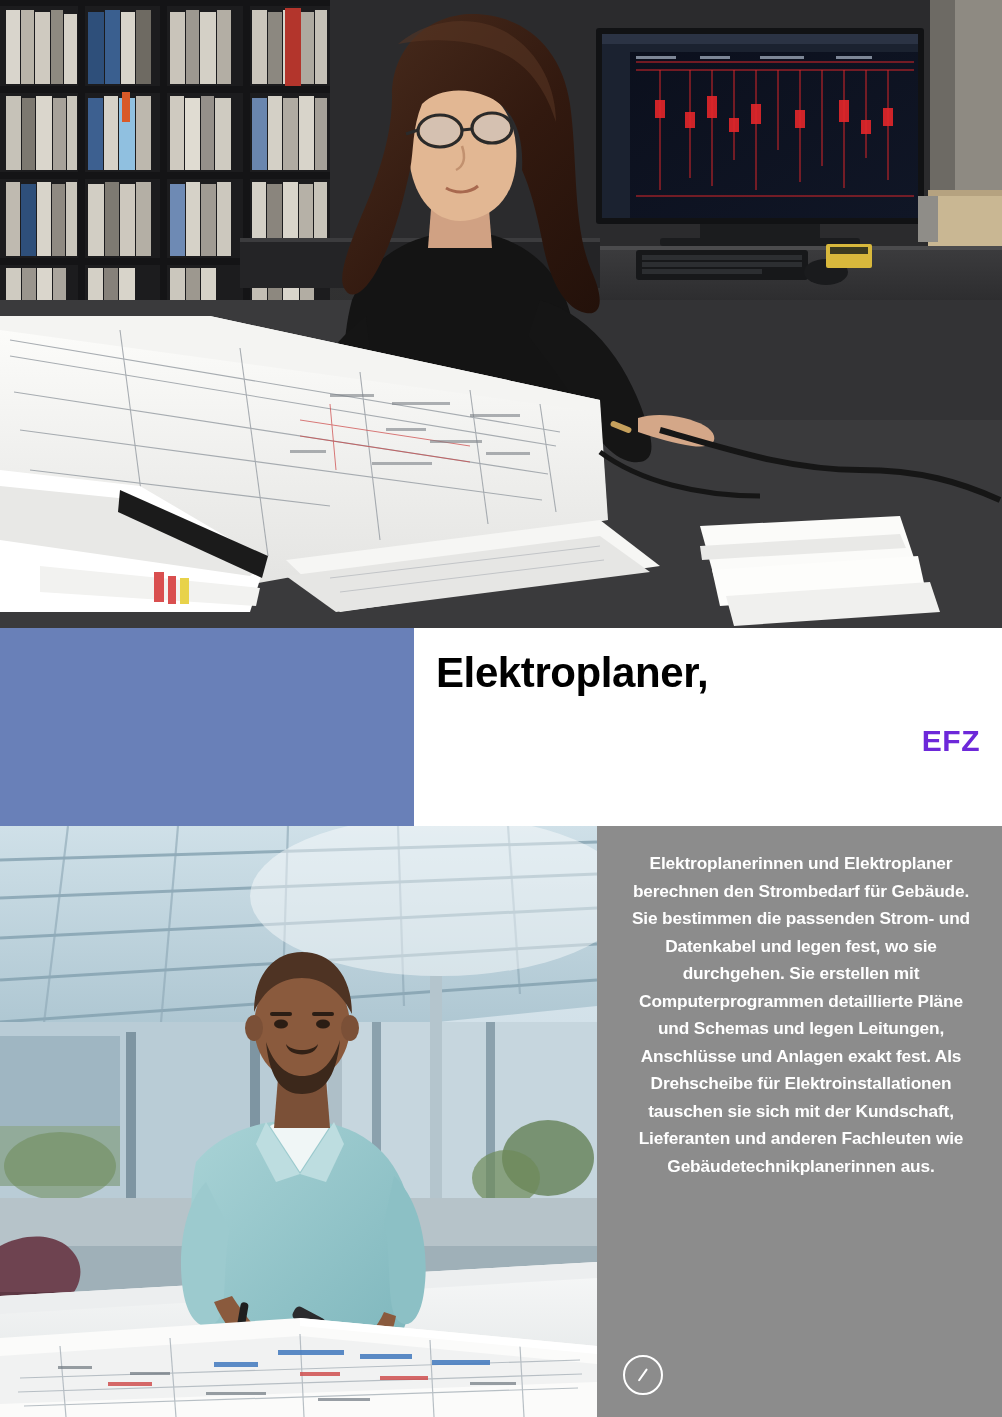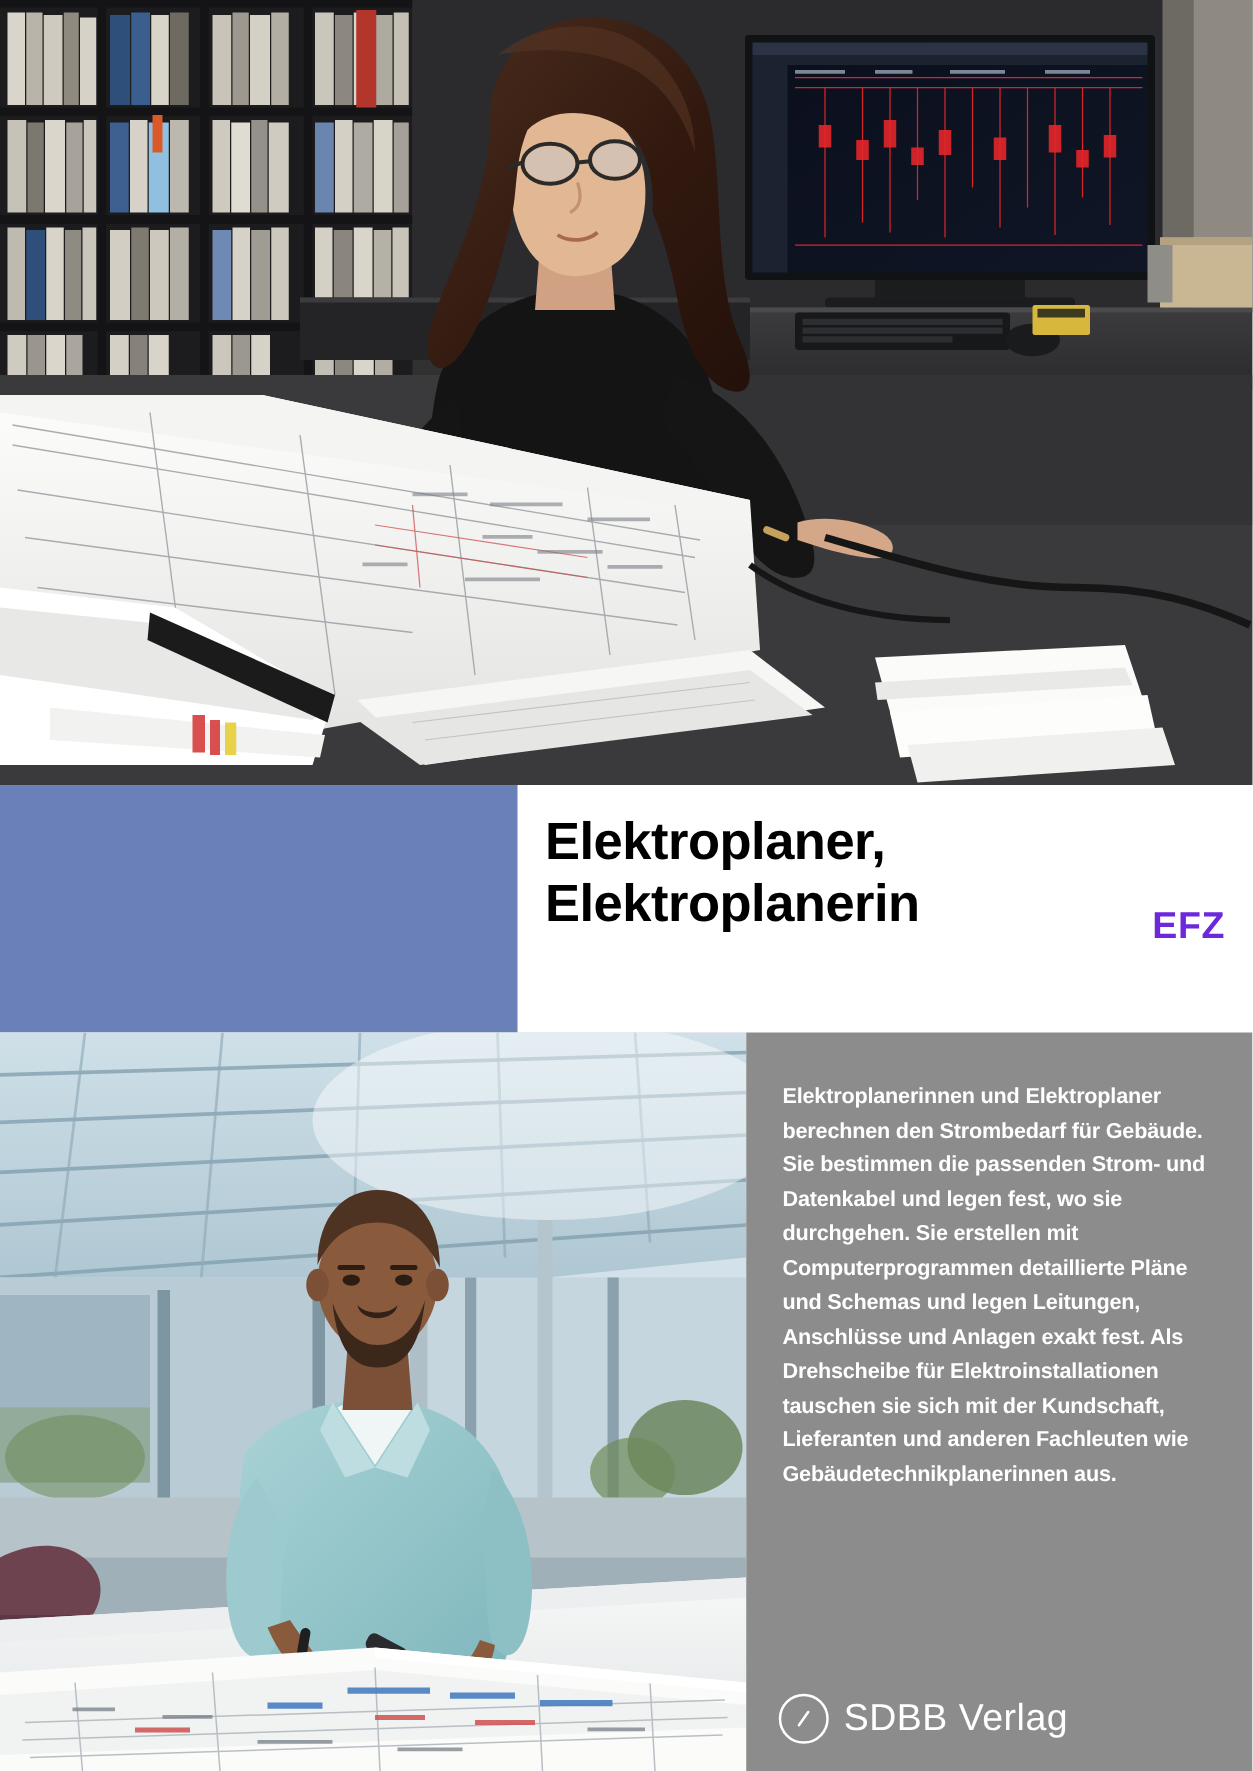--- a/index.html
+++ b/index.html
@@ -85,29 +85,30 @@
   
   .text-panel {
     position: absolute;
     left: 597px; top: 826px;
     width: 405px; height: 591px;
     background: #8c8c8c;
   }
   .text-panel .body-text {
     position: absolute;
     left: 29px;
-    top: 37px;
+    top: 24px;
     width: 350px;
     color: #ffffff;
     font-family: "Liberation Sans", sans-serif;
     font-size: 17.3px;
     line-height: 27.5px;
     font-weight: 600;
     letter-spacing: -0.15px;
     white-space: pre-wrap;
+    text-align: center;
   }
 
   
   .logo {
     position: absolute;
     left: 26px;
     bottom: 22px;
     display: flex;
     align-items: center;
     gap: 12px;
@@ -432,21 +433,20 @@
       <path d="M600 452 C 640 482 700 496 760 496" stroke="#161616" stroke-width="5" fill="none"></path>
 
       <rect x="0" y="0" width="1002" height="628" fill="none"></rect>
     </svg>
   </div>
 
   <div class="title-band">
     <div class="blue-block"></div>
     <div class="title-wrap">
       <div class="title-line">Elektroplaner,</div>
-      <div class="title-line">Elektroplanerin</div>
     </div>
     <div class="efz">EFZ</div>
   </div>
 
   <div class="photo-bottom">
     <svg width="597" height="591" viewBox="0 0 597 591" xmlns="http://www.w3.org/2000/svg" aria-hidden="true">
       <defs>
         <linearGradient id="skyG" x1="0" y1="0" x2="0" y2="1">
           <stop offset="0%" stop-color="#dfeaf0"></stop>
           <stop offset="100%" stop-color="#b9cfdb"></stop>
@@ -584,17 +584,16 @@
 
       <path d="M300 492 L 597 520 L 597 528 L 300 500 Z" fill="#ffffff"></path>
     </svg>
   </div>
 
   <div class="text-panel">
     <div class="body-text">Elektroplanerinnen und Elektroplaner berechnen den Strombedarf für Gebäude. Sie bestimmen die passenden Strom- und Datenkabel und legen fest, wo sie durchgehen. Sie erstellen mit Computerprogrammen detaillierte Pläne und Schemas und legen Leitungen, Anschlüsse und Anlagen exakt fest. Als Drehscheibe für Elektroinstallationen tauschen sie sich mit der Kundschaft, Lieferanten und anderen Fachleuten wie Gebäudetechnikplanerinnen aus.</div>
 
     <div class="logo">
       <span class="logo-mark"></span>
-      <span class="logo-text">SDBB Verlag</span>
     </div>
   </div>
 
 </div>
 
 </body></html>

